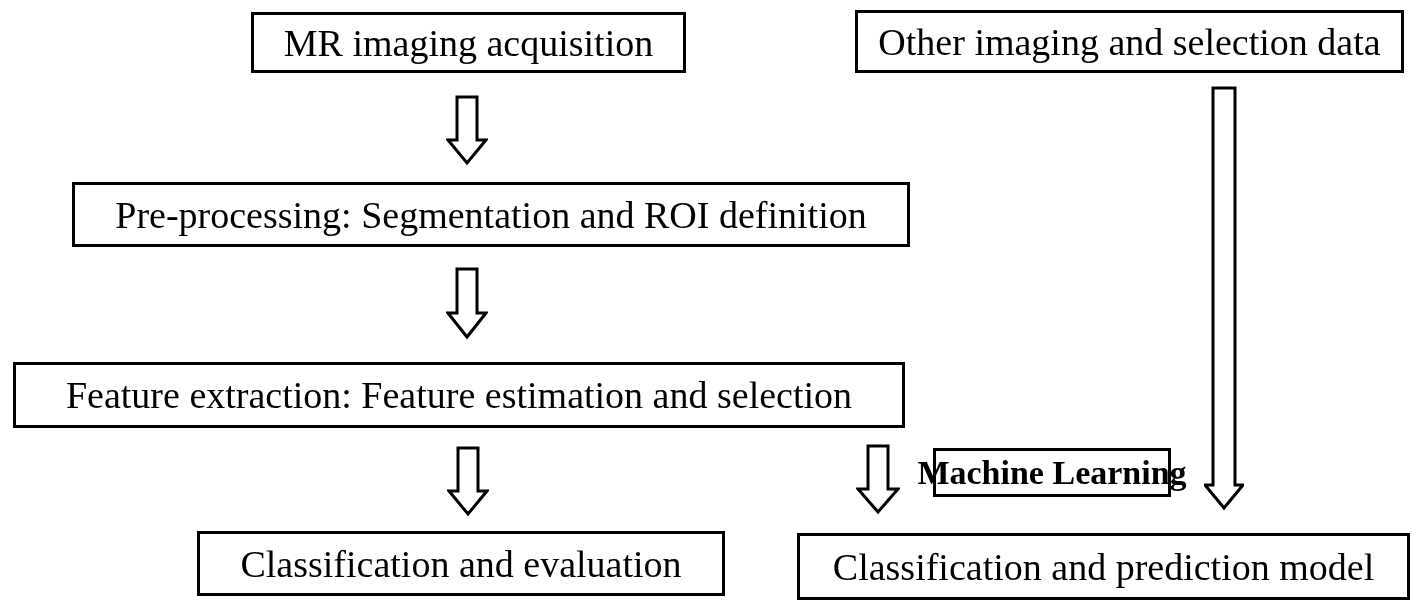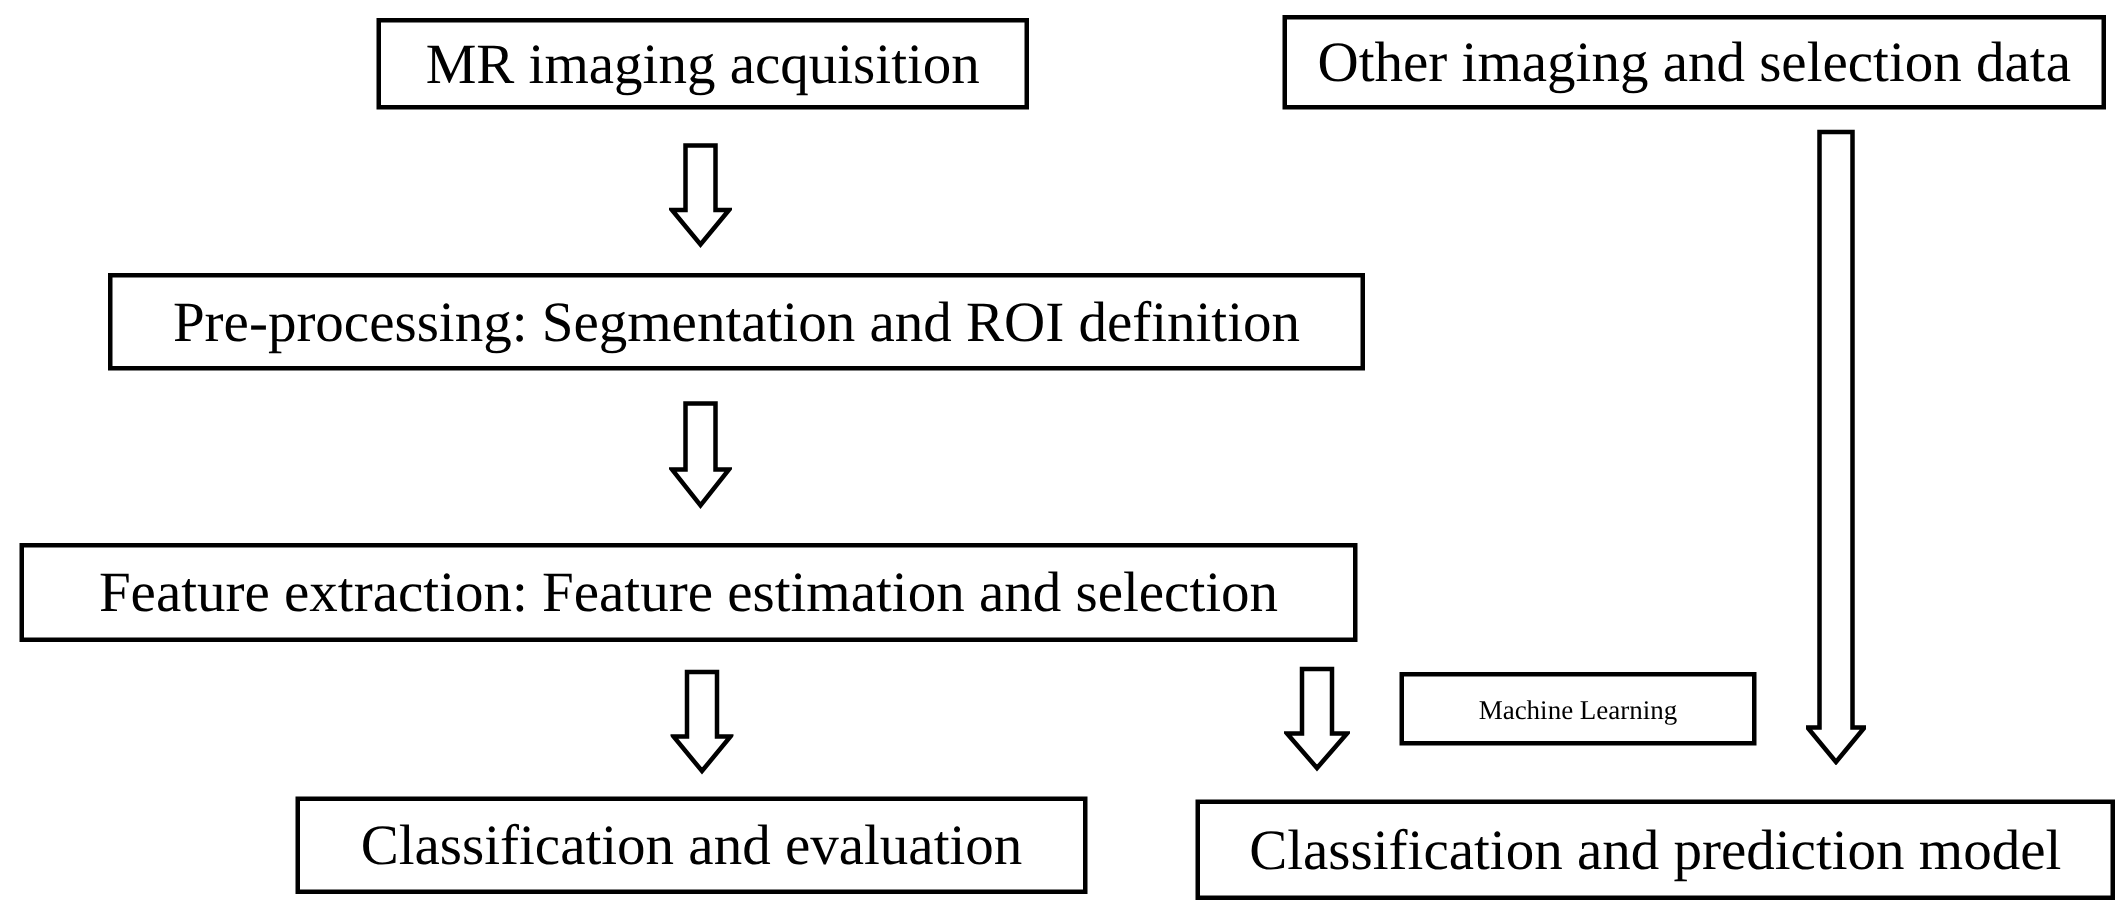--- a/index.html
+++ b/index.html
@@ -23,21 +23,22 @@
     background: #ffffff;
     display: flex;
     align-items: center;
     justify-content: center;
     font-size: 38px;
     line-height: 1;
     white-space: nowrap;
     text-align: center;
   }
   .node-small {
-    font-size: 18px;
+    font-size: 34px;
+    font-weight: bold;
   }
   .arrow {
     position: absolute;
     display: block;
   }
   
   #node-mr          { left: 251px;  top: 12px;  width: 435px; height: 61px; }
   #node-other       { left: 855px;  top: 10px;  width: 549px; height: 63px; }
   #node-pre         { left: 40px;   top: 182px; width: 838px; height: 65px; margin-left: 32px; }
   #node-feat        { left: 13px;   top: 362px; width: 892px; height: 66px; font-family: Liberation Serif, serif; }

